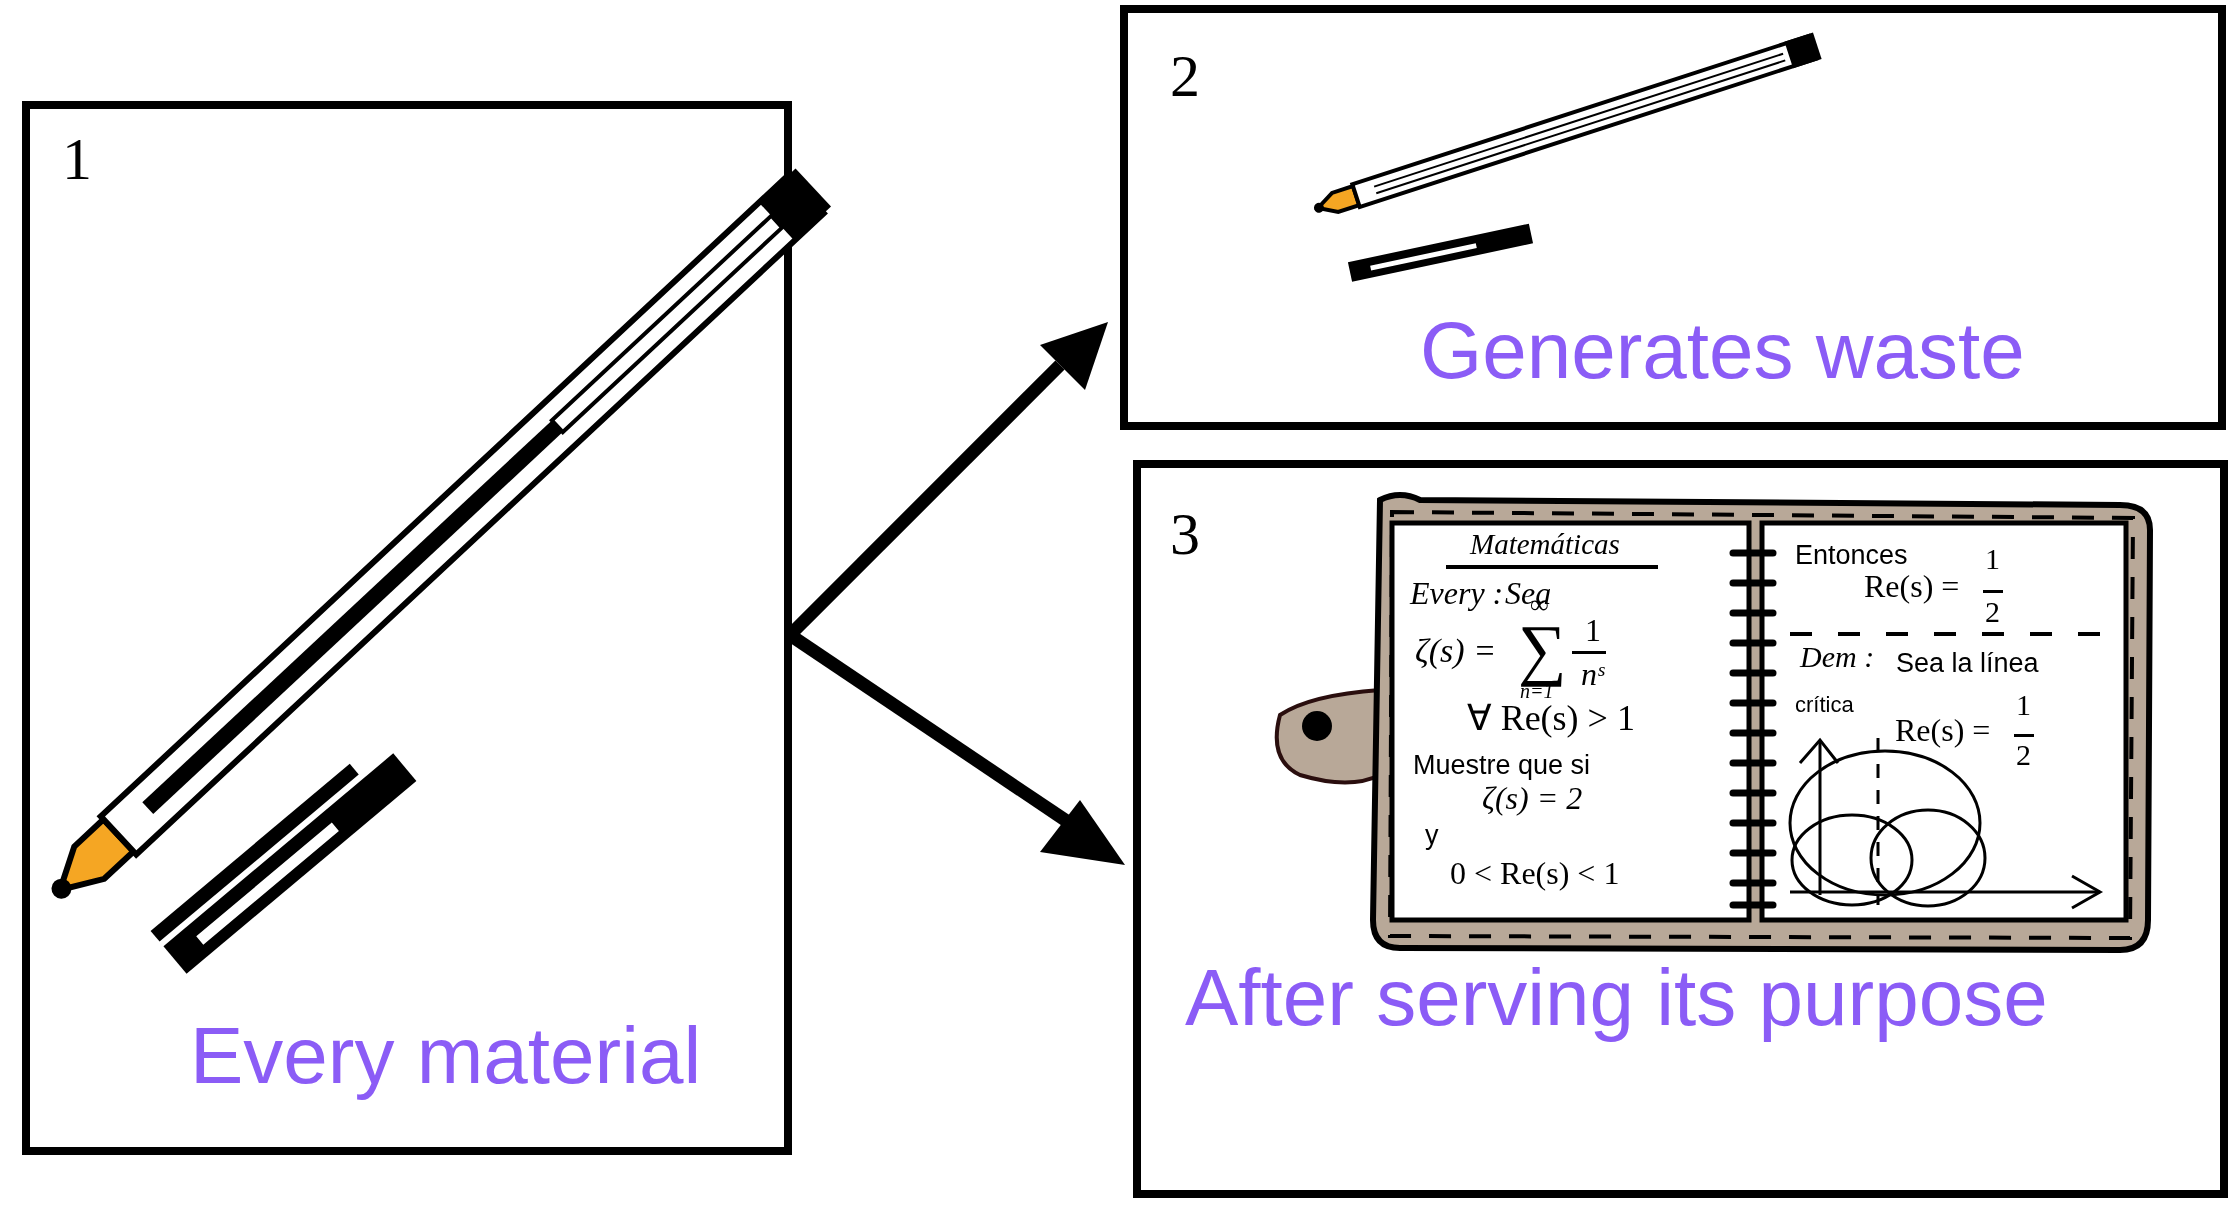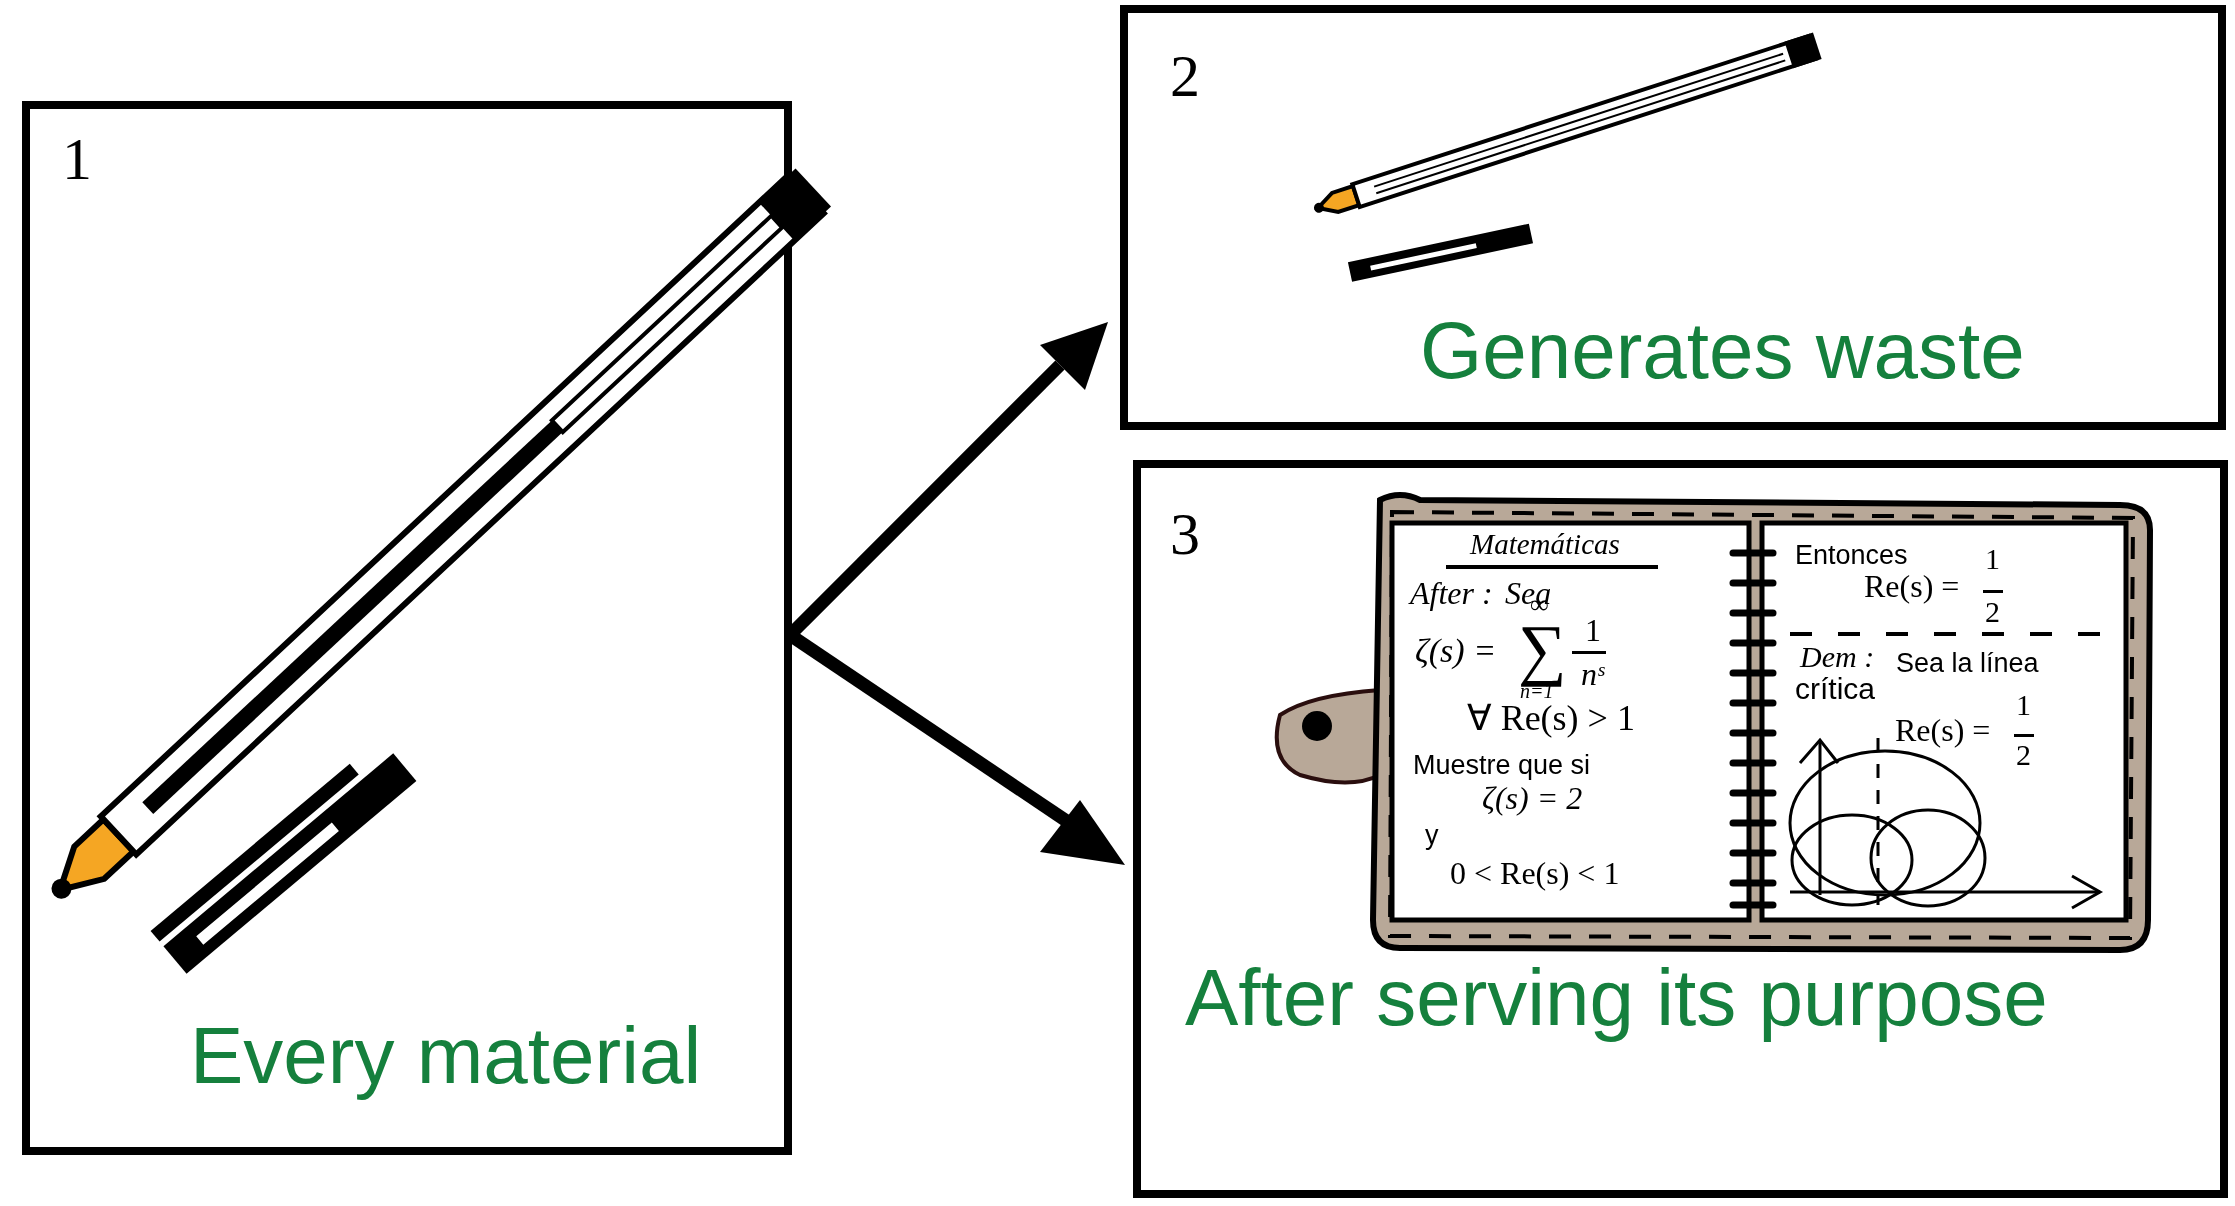--- a/index.html
+++ b/index.html
@@ -1,19 +1,19 @@
 <!DOCTYPE html>
 <html><head>
 <meta charset="utf-8">
 <style>
   html, body { margin:0; padding:0; background:#ffffff; }
   body { width:2235px; height:1206px; position:relative; overflow:hidden; font-family:"Liberation Sans", sans-serif; }
   .panel { position:absolute; border:8px solid #000; box-sizing:border-box; background:#fff; }
   .num { position:absolute; font-family:"Liberation Serif", serif; font-size:60px; color:#000; }
-  .cap { position:absolute; font-family:"Liberation Sans", sans-serif; font-size:80px; color:#15803d; white-space:nowrap; }
+  .cap { position:absolute; font-family:"Liberation Sans", sans-serif; font-size:80px; color:#8b5cf6; white-space:nowrap; }
   svg { position:absolute; left:0; top:0; }
   .nb-text { position:absolute; color:#000; white-space:nowrap; }
   .serif { font-family:"Liberation Serif", serif; }
   .ital { font-style:italic; }
   .sans { font-family:"Liberation Sans", sans-serif; }
 </style>
 </head>
 <body>
 
 <div class="panel" style="left:22px;top:101px;width:770px;height:1054px;"></div>
@@ -103,21 +103,21 @@
       <polyline points="2072,876 2100,892 2072,908"></polyline>
       <line x1="1878" y1="738" x2="1878" y2="905" stroke-dasharray="14,12"></line>
       <ellipse cx="1885" cy="823" rx="95" ry="72"></ellipse>
       <ellipse cx="1852" cy="860" rx="60" ry="45"></ellipse>
       <ellipse cx="1928" cy="858" rx="57" ry="48"></ellipse>
     </g>
   </g>
 </svg>
 
 <div class="nb-text serif ital" style="left:1470px;top:528px;font-size:29px;">Matemáticas</div>
-<div class="nb-text serif ital" style="left:1410px;top:575px;font-size:32px;">After :</div>
+<div class="nb-text serif ital" style="left:1410px;top:575px;font-size:32px;">Every :</div>
 <div class="nb-text serif ital" style="left:1505px;top:575px;font-size:32px;">Sea</div>
 <div class="nb-text serif ital" style="left:1415px;top:632px;font-size:34px;">ζ(s) =</div>
 <div class="nb-text serif" style="left:1530px;top:590px;font-size:26px;">∞</div>
 <div class="nb-text serif" style="left:1518px;top:610px;font-size:68px;">∑</div>
 <div class="nb-text serif ital" style="left:1520px;top:680px;font-size:20px;text-align:center;">n=1</div>
 <div class="nb-text serif" style="left:1585px;top:612px;font-size:32px;">1</div>
 <div class="nb-text" style="left:1572px;top:651px;width:34px;height:3px;background:#000;"></div>
 <div class="nb-text serif ital" style="left:1572px;top:656px;font-size:32px;margin-left:9px;">nˢ</div>
 <div class="nb-text serif" style="left:1467px;top:697px;font-size:36px;text-align:right;">∀ Re(s) &gt; 1</div>
 <div class="nb-text sans" style="left:1413px;top:750px;font-size:27px;">Muestre que si</div>
@@ -125,17 +125,17 @@
 <div class="nb-text sans" style="left:1425px;top:820px;font-size:27px;">y</div>
 <div class="nb-text serif" style="left:1450px;top:855px;font-size:32px;">0 &lt;  Re(s) &lt; 1</div>
 
 <div class="nb-text sans" style="left:1795px;top:540px;font-size:27px;">Entonces</div>
 <div class="nb-text serif" style="left:1864px;top:568px;font-size:32px;">Re(s) =</div>
 <div class="nb-text serif" style="left:1985px;top:542px;font-size:30px;">1</div>
 <div class="nb-text" style="left:1983px;top:590px;width:20px;height:3px;background:#000;"></div>
 <div class="nb-text serif" style="left:1985px;top:595px;font-size:30px;">2</div>
 <div class="nb-text serif ital" style="left:1800px;top:640px;font-size:30px;">Dem :</div>
 <div class="nb-text sans" style="left:1896px;top:648px;font-size:27px;">Sea la línea</div>
-<div class="nb-text sans" style="left:1795px;top:672px;font-size:30px;">crítica</div>
+<div class="nb-text sans" style="left:1795px;top:692px;font-size:22px;">crítica</div>
 <div class="nb-text serif" style="left:1895px;top:712px;font-size:32px;">Re(s) =</div>
 <div class="nb-text serif" style="left:2016px;top:688px;font-size:30px;">1</div>
 <div class="nb-text" style="left:2014px;top:734px;width:20px;height:3px;background:#000;"></div>
 <div class="nb-text serif" style="left:2016px;top:738px;font-size:30px;">2</div>
 
 </body></html>

